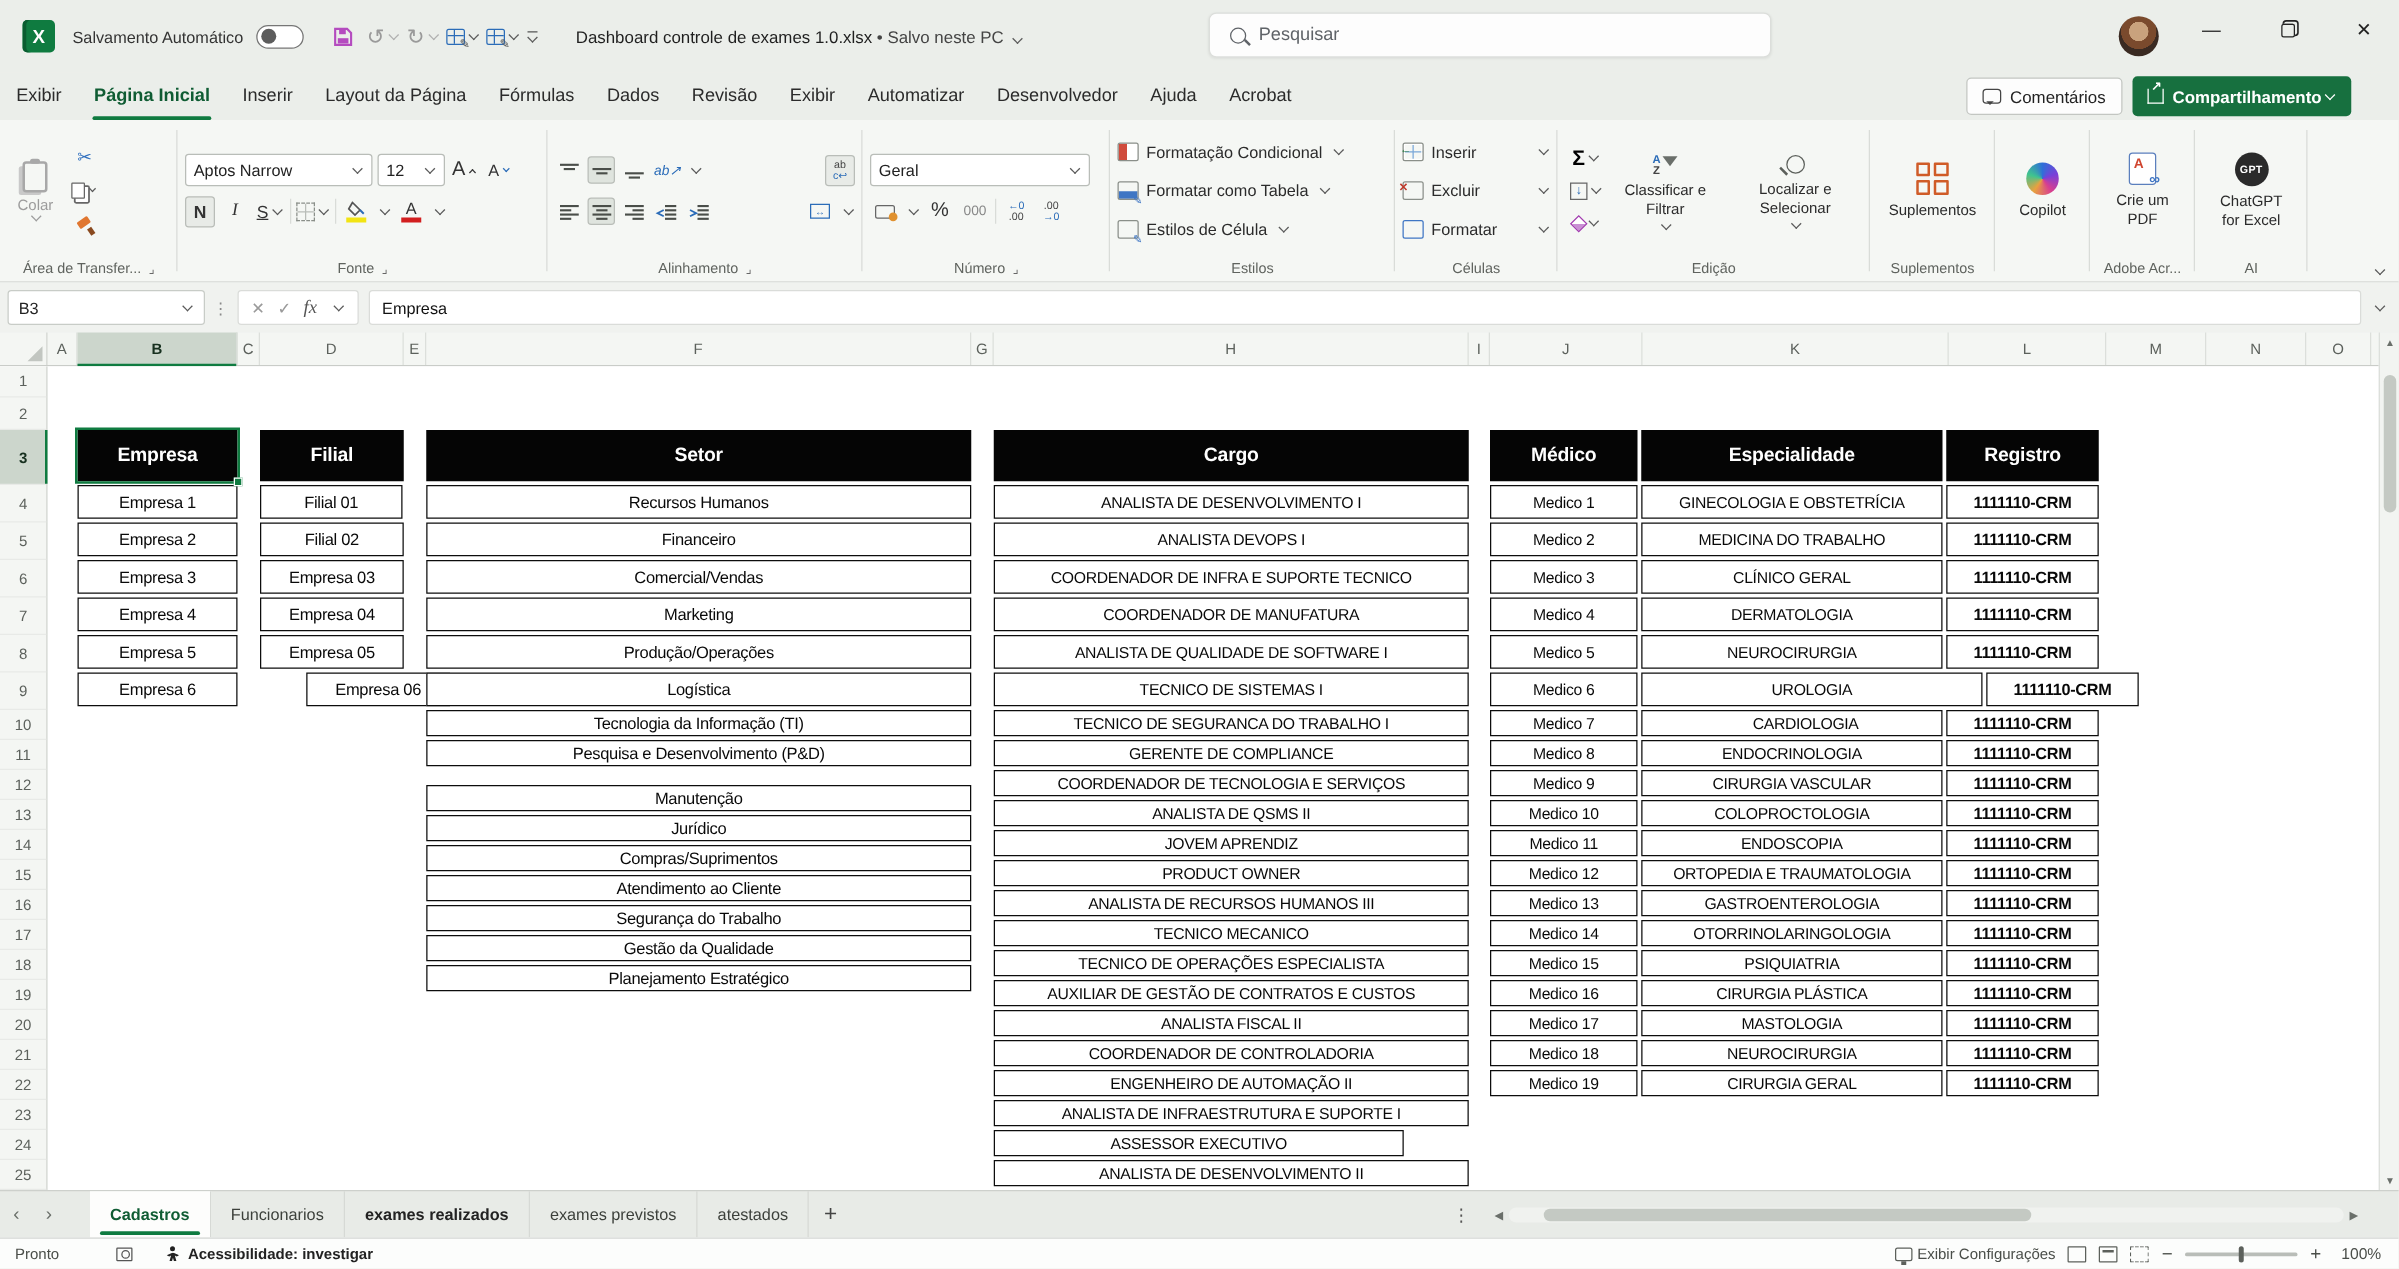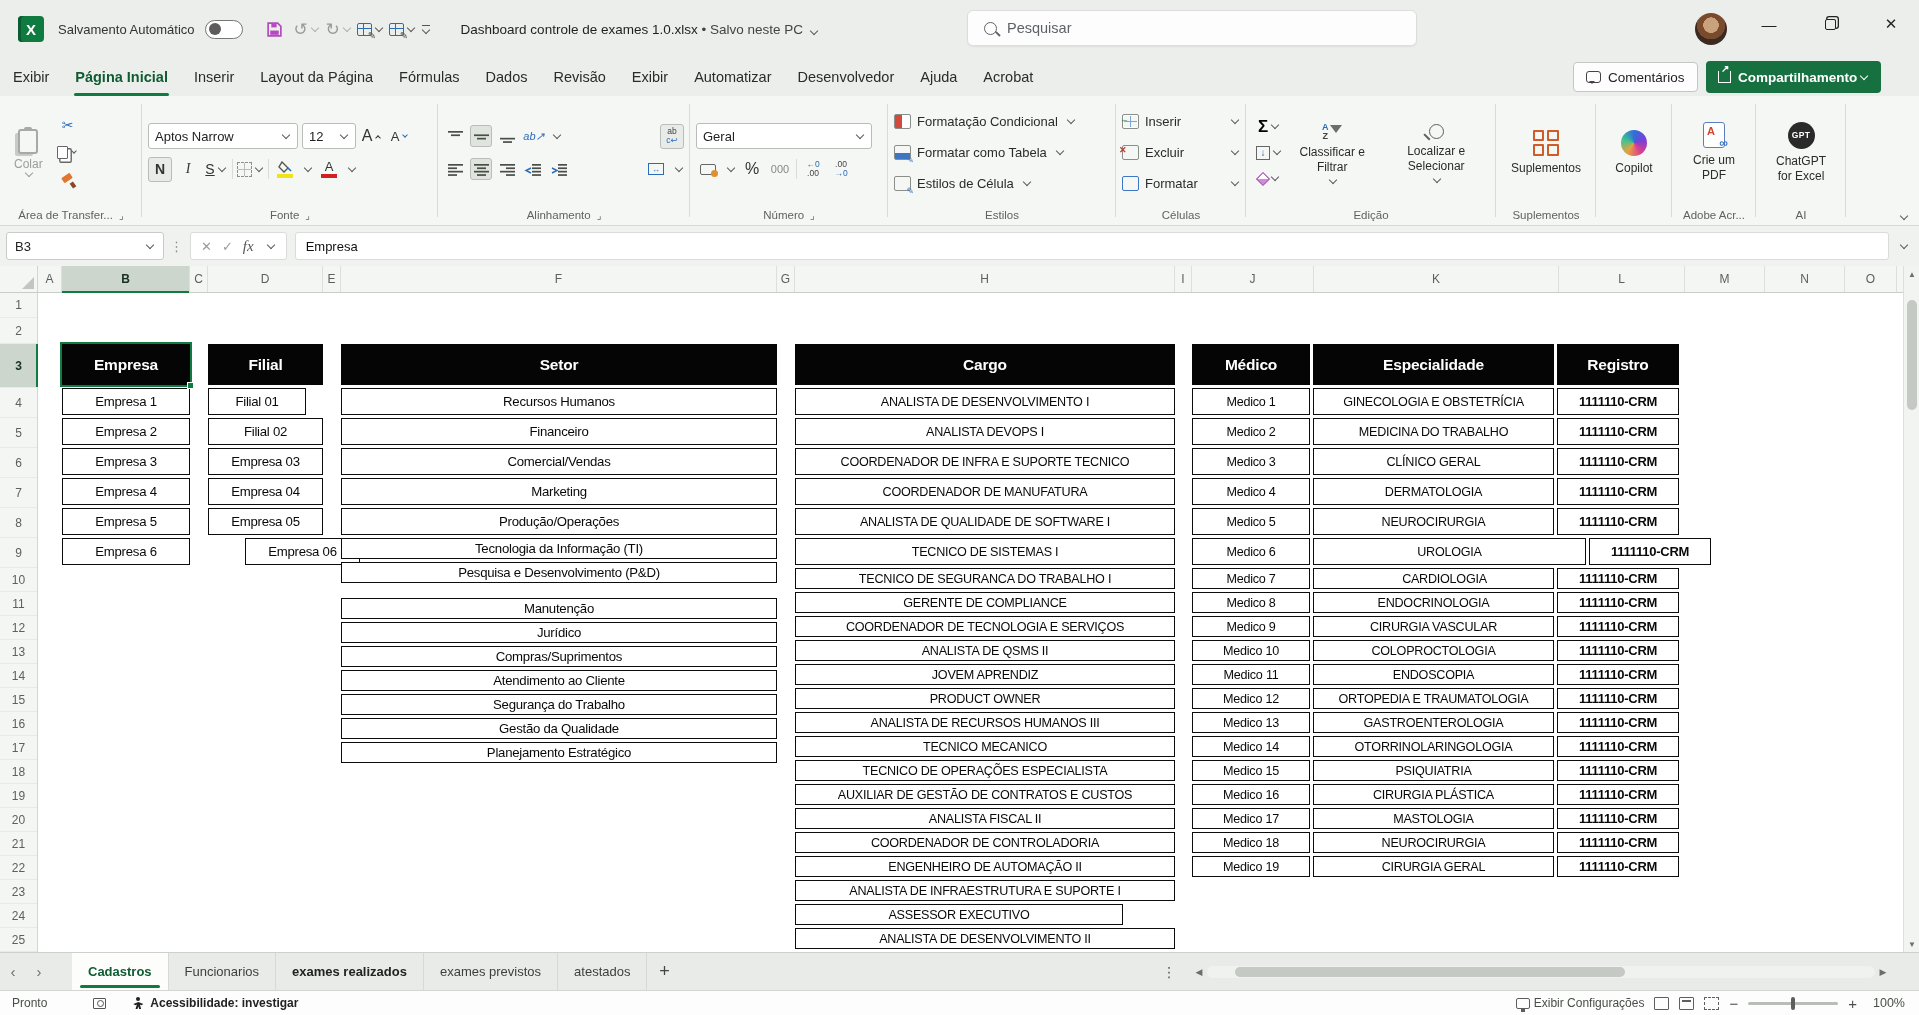--- a/index.html
+++ b/index.html
@@ -667,21 +667,21 @@
           </div>
           <div class="xrow" style="height: 30px;">
             <div class="dcell" style="width: 128px;">Empresa 6</div>
           </div>
         </div>
         <div class="xtab filial" style="left: 208px; top: 51px;">
           <div class="xrow" style="height: 44px;">
             <div class="hcell" style="width: 115px;">Filial</div>
           </div>
           <div class="xrow" style="height: 30px;">
-            <div class="dcell" style="width: 98px;">Filial 01</div>
+            <div class="dcell" style="width: 114px;">Filial 01</div>
           </div>
           <div class="xrow" style="height: 30px;">
             <div class="dcell" style="width: 115px;">Filial 02</div>
           </div>
           <div class="xrow" style="height: 30px;">
             <div class="dcell" style="width: 115px;">Empresa 03</div>
           </div>
           <div class="xrow" style="height: 30px;">
             <div class="dcell" style="width: 115px;">Empresa 04</div>
           </div>
@@ -703,20 +703,23 @@
             <div class="dcell" style="width: 436px;">Financeiro</div>
           </div>
           <div class="xrow" style="height: 30px;">
             <div class="dcell" style="width: 436px;">Comercial/Vendas</div>
           </div>
           <div class="xrow" style="height: 30px;">
             <div class="dcell" style="width: 436px;">Marketing</div>
           </div>
           <div class="xrow" style="height: 30px;">
             <div class="dcell" style="width: 436px;">Produção/Operações</div>
+          </div>
+          <div class="xrow" style="height: 30px;">
+            <div class="dcell" style="width: 436px;">Logística</div>
           </div>
           <div class="xrow" style="height: 24px;">
             <div class="dcell" style="width: 436px;">Tecnologia da Informação (TI)</div>
           </div>
           <div class="xrow" style="height: 24px;">
             <div class="dcell" style="width: 436px;">Pesquisa e Desenvolvimento (P&amp;D)</div>
           </div>
           <div class="xrow" style="height: 24px; margin-top: 12px;">
             <div class="dcell" style="width: 436px;">Manutenção</div>
           </div>

